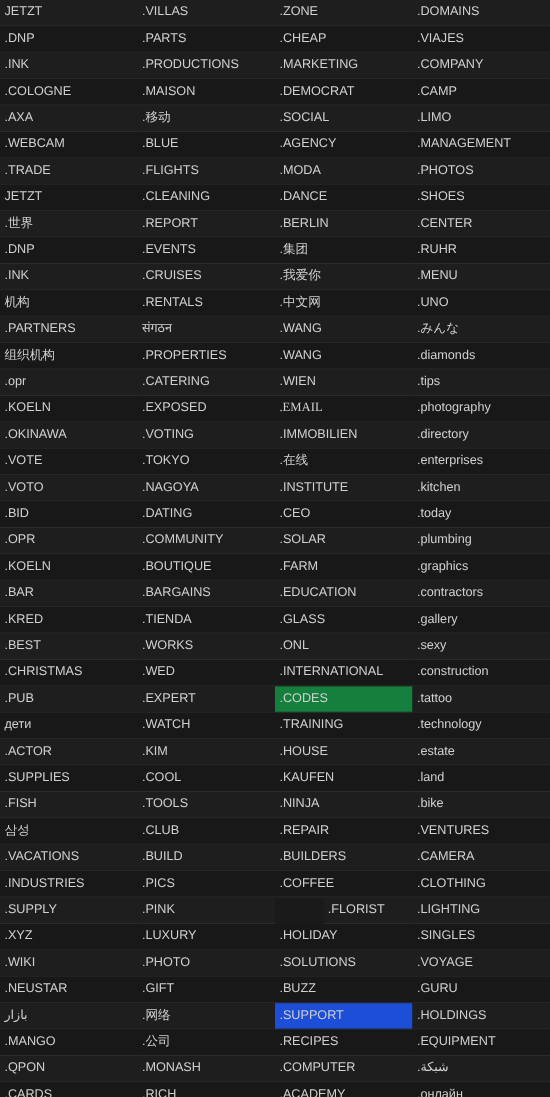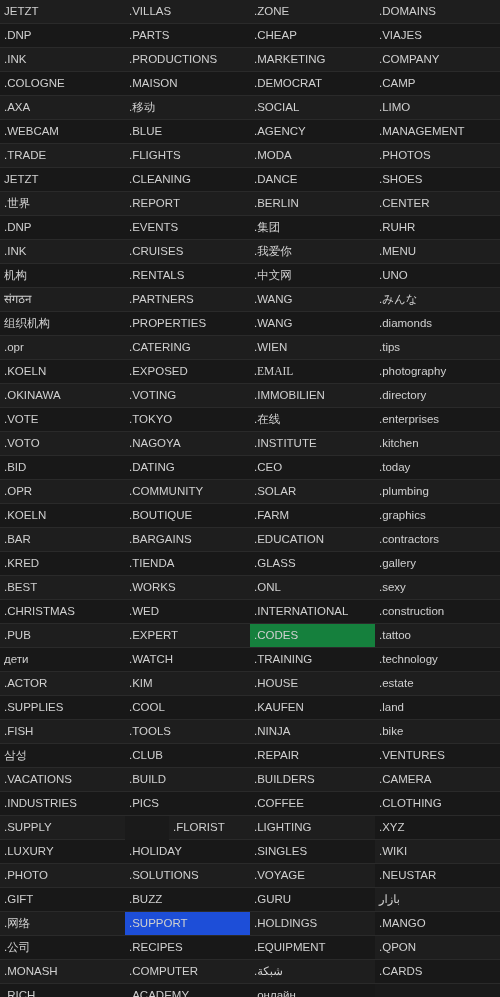--- a/index.html
+++ b/index.html
@@ -77,22 +77,22 @@
     <div class="cell" style="background: rgb(24, 24, 24);">.集团</div>
     <div class="cell" style="background: rgb(24, 24, 24);">.RUHR</div>
     <div class="cell" style="background: rgb(30, 30, 30);">.INK</div>
     <div class="cell" style="background: rgb(30, 30, 30);">.CRUISES</div>
     <div class="cell" style="background: rgb(30, 30, 30);">.我爱你</div>
     <div class="cell" style="background: rgb(30, 30, 30);">.MENU</div>
     <div class="cell" style="background: rgb(24, 24, 24);">机构</div>
     <div class="cell" style="background: rgb(24, 24, 24);">.RENTALS</div>
     <div class="cell" style="background: rgb(24, 24, 24);">.中文网</div>
     <div class="cell" style="background: rgb(24, 24, 24);">.UNO</div>
+    <div class="cell" style="background: rgb(30, 30, 30);">.PARTNERS</div>
     <div class="cell" style="background: rgb(30, 30, 30);">संगठन</div>
-    <div class="cell" style="background: rgb(30, 30, 30);">.PARTNERS</div>
     <div class="cell" style="background: rgb(30, 30, 30);">.WANG</div>
     <div class="cell" style="background: rgb(30, 30, 30);">.みんな</div>
     <div class="cell" style="background: rgb(24, 24, 24);">组织机构</div>
     <div class="cell" style="background: rgb(24, 24, 24);">.PROPERTIES</div>
     <div class="cell" style="background: rgb(24, 24, 24);">.WANG</div>
     <div class="cell" style="background: rgb(24, 24, 24);">.diamonds</div>
     <div class="cell" style="background: rgb(30, 30, 30);">.opr</div>
     <div class="cell" style="background: rgb(30, 30, 30);">.CATERING</div>
     <div class="cell" style="background: rgb(30, 30, 30);">.WIEN</div>
     <div class="cell" style="background: rgb(30, 30, 30);">.tips</div>
@@ -166,20 +166,21 @@
     <div class="cell" style="background: rgb(24, 24, 24);">.VENTURES</div>
     <div class="cell" style="background: rgb(30, 30, 30);">.VACATIONS</div>
     <div class="cell" style="background: rgb(30, 30, 30);">.BUILD</div>
     <div class="cell" style="background: rgb(30, 30, 30);">.BUILDERS</div>
     <div class="cell" style="background: rgb(30, 30, 30);">.CAMERA</div>
     <div class="cell" style="background: rgb(24, 24, 24);">.INDUSTRIES</div>
     <div class="cell" style="background: rgb(24, 24, 24);">.PICS</div>
     <div class="cell" style="background: rgb(24, 24, 24);">.COFFEE</div>
     <div class="cell" style="background: rgb(24, 24, 24);">.CLOTHING</div>
     <div class="cell" style="background: rgb(30, 30, 30);">.SUPPLY</div>
+    <div class="cell" style="background: rgb(30, 30, 30);">.PINK</div>
     <div class="cell" style="background: rgb(30, 30, 30); margin-left: 44px;">.FLORIST</div>
     <div class="cell" style="background: rgb(30, 30, 30);">.LIGHTING</div>
     <div class="cell" style="background: rgb(24, 24, 24);">.XYZ</div>
     <div class="cell" style="background: rgb(24, 24, 24);">.LUXURY</div>
     <div class="cell" style="background: rgb(24, 24, 24);">.HOLIDAY</div>
     <div class="cell" style="background: rgb(24, 24, 24);">.SINGLES</div>
     <div class="cell" style="background: rgb(30, 30, 30);">.WIKI</div>
     <div class="cell" style="background: rgb(30, 30, 30);">.PHOTO</div>
     <div class="cell" style="background: rgb(30, 30, 30);">.SOLUTIONS</div>
     <div class="cell" style="background: rgb(30, 30, 30);">.VOYAGE</div>

